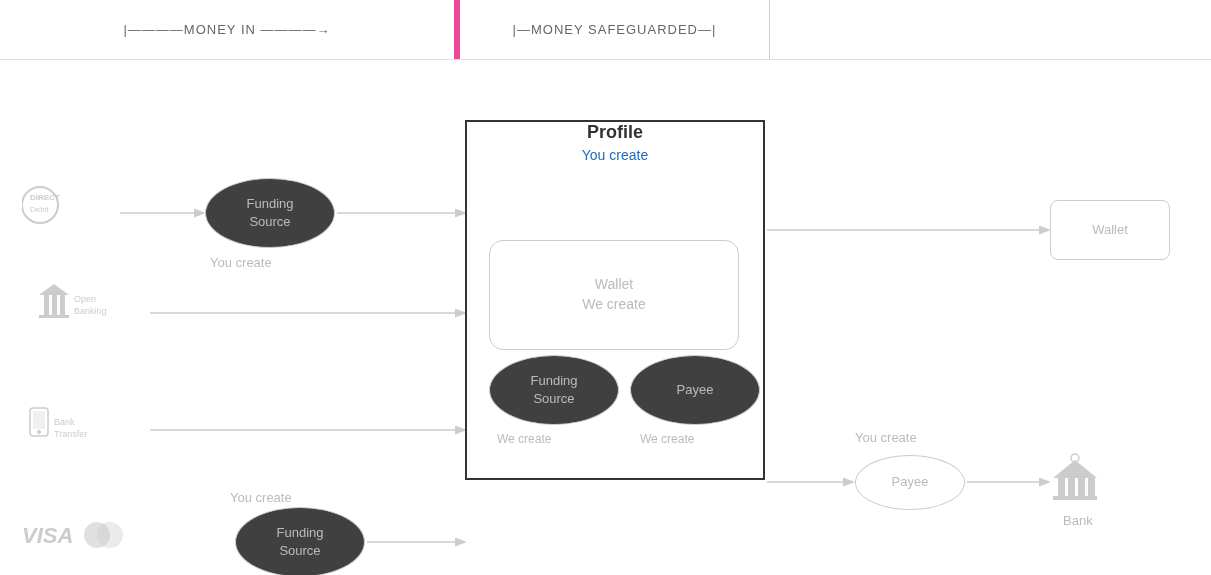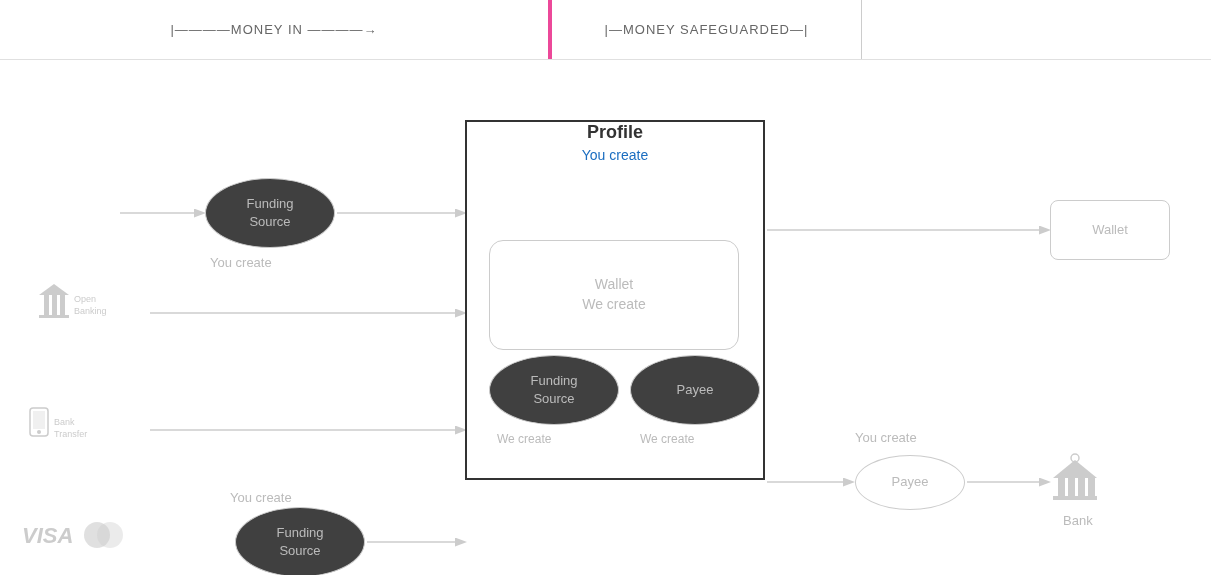--- a/index.html
+++ b/index.html
@@ -26,22 +26,22 @@
       align-items: center;
       justify-content: center;
       height: 100%;
       font-size: 13px;
       color: #666;
       letter-spacing: 1px;
       font-weight: 400;
     }
 
     .header-segment-1 {
-      width: 552px;
-      border-right: 4px solid #ec4899;
+      width: 460px;
+      border-right: 6px solid #ec4899;
     }
 
     .header-segment-2 {
       width: 310px;
       border-right: 1px solid #ccc;
     }
 
     .header-segment-3 {
       width: 441px;
     }
@@ -305,20 +305,28 @@
 
     <line x1="967" y1="422" x2="1048" y2="422" stroke="#ccc" stroke-width="1.5" marker-end="url(#arrowhead)"></line>
 
     <defs>
       <marker id="arrowhead" markerWidth="8" markerHeight="6" refX="6" refY="3" orient="auto">
         <polygon points="0 0, 8 3, 0 6" fill="#ccc"></polygon>
       </marker>
     </defs>
   </svg>
 
+  <div class="icon-direct-debit">
+    <svg width="90" height="50" viewBox="0 0 90 50">
+
+      <circle cx="18" cy="25" r="18" fill="none" stroke="#ccc" stroke-width="2"></circle>
+      <text x="8" y="20" font-size="8" fill="#ccc" font-weight="bold">DIRECT</text>
+      <text x="8" y="32" font-size="8" fill="#ccc">Debit</text>
+    </svg>
+  </div>
 
   <div class="icon-open-banking">
     <svg width="90" height="55" viewBox="0 0 90 55">
 
       <rect x="5" y="15" width="5" height="20" fill="#ccc"></rect>
       <rect x="13" y="15" width="5" height="20" fill="#ccc"></rect>
       <rect x="21" y="15" width="5" height="20" fill="#ccc"></rect>
       <polygon points="0,15 15,4 30,15" fill="#ccc"></polygon>
       <rect x="0" y="35" width="30" height="3" fill="#ccc"></rect>
       <text x="35" y="22" font-size="9" fill="#ccc">Open</text>

